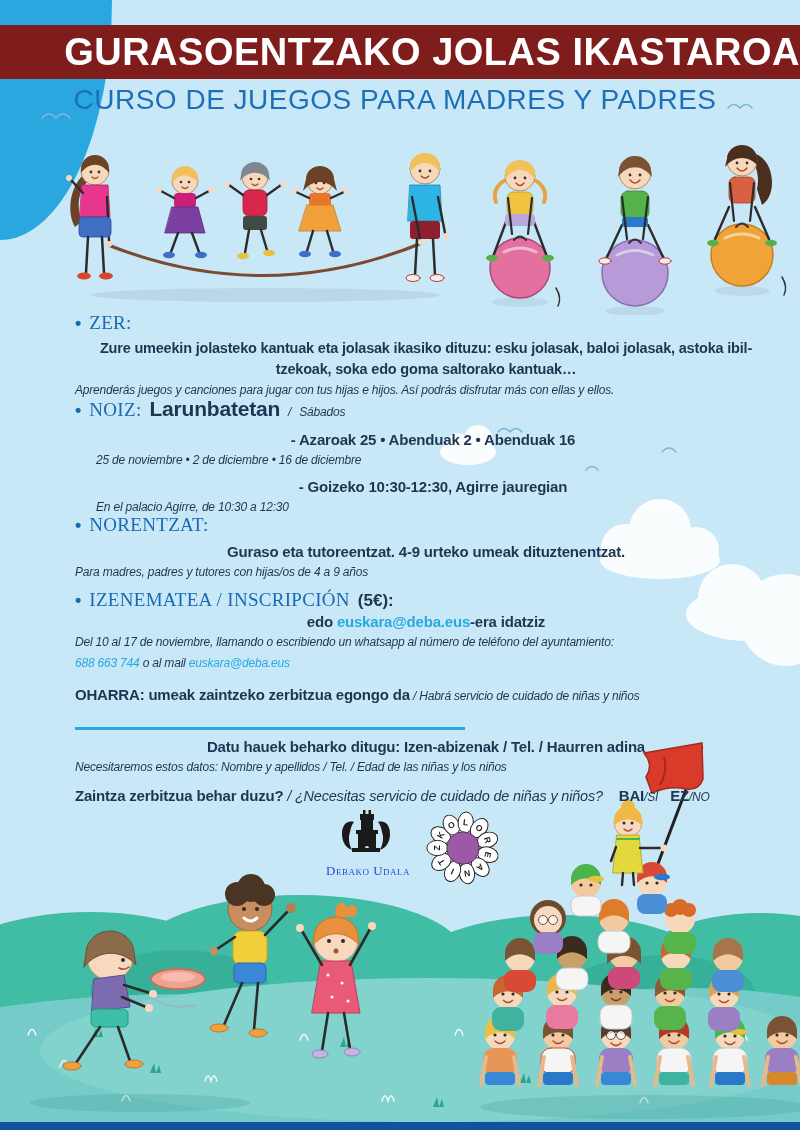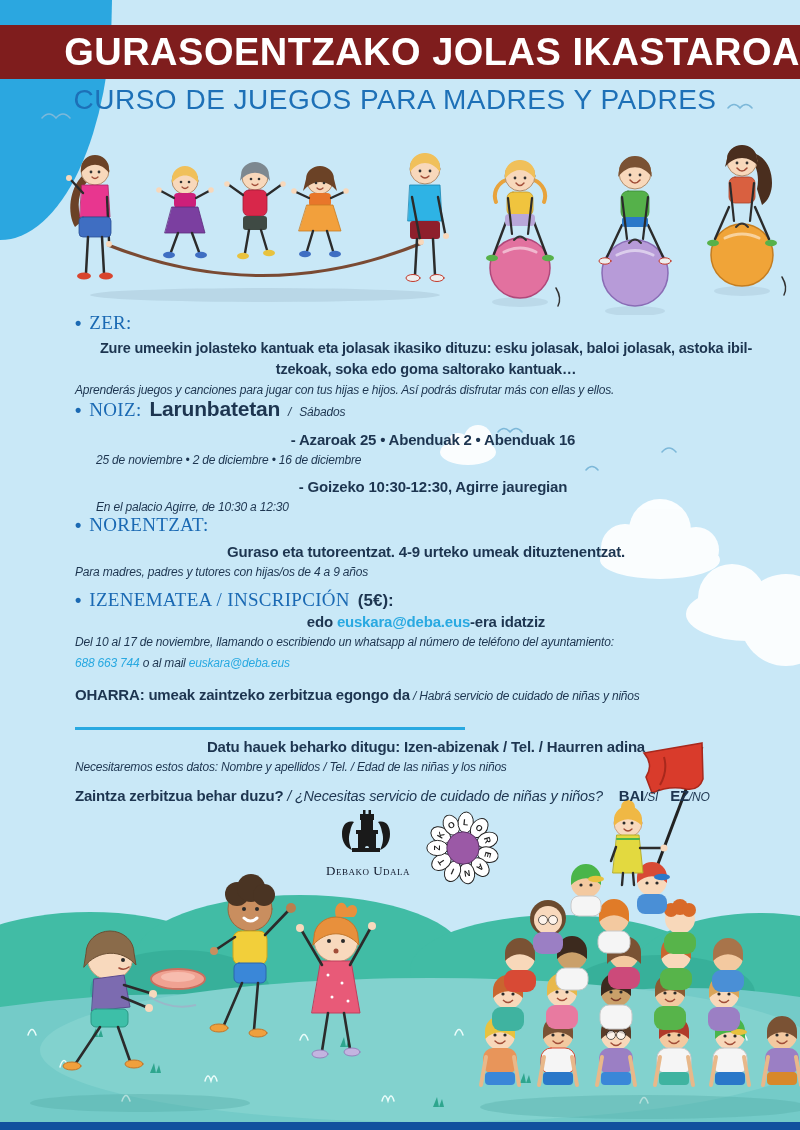--- a/index.html
+++ b/index.html
@@ -27,21 +27,21 @@
   .indent1{padding-left:14px;}
   .indent2{padding-left:21px;}
   .link{color:#29a9e1;}
   .hr{position:absolute;left:75px;top:727px;width:390px;height:3px;background:#29a9e1;z-index:3;}
   .gap-lg{display:inline-block;width:16px;}
   .gap-sm{display:inline-block;width:12px;}
   .logos{position:absolute;left:326px;top:806px;width:176px;display:flex;gap:18px;
          align-items:flex-start;z-index:3;}
   .udala{text-align:center;width:80px;}
   .udala-text{font-family:"Liberation Serif",serif;font-variant:small-caps;font-size:13px;
-              color:#0f172a;margin-top:1px;letter-spacing:.5px;white-space:nowrap;}
+              color:#1d4ed8;margin-top:1px;letter-spacing:.5px;white-space:nowrap;}
 </style>
 </head>
 <body>
 
 <div class="poster">
 
   <div class="corner-blob"></div>
 
   <svg class="decor" width="800" height="780" viewBox="0 0 800 780">
     <g fill="#ffffff" opacity="0.92">

